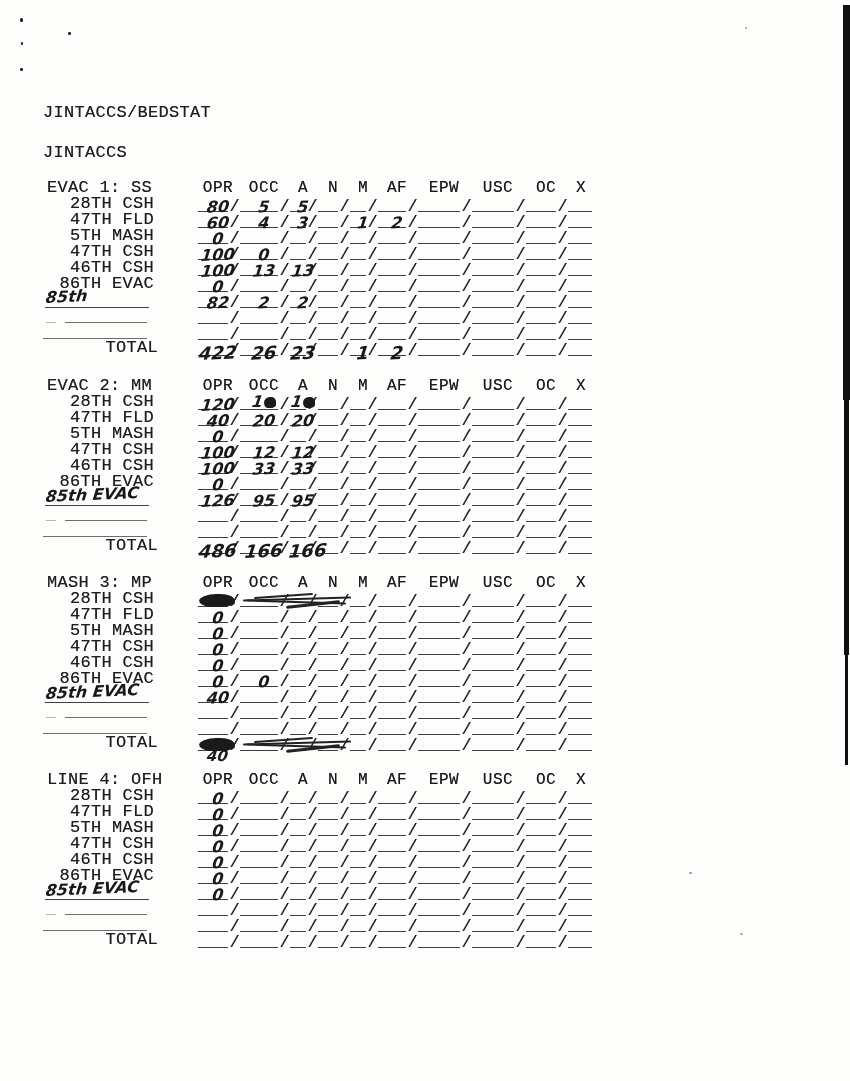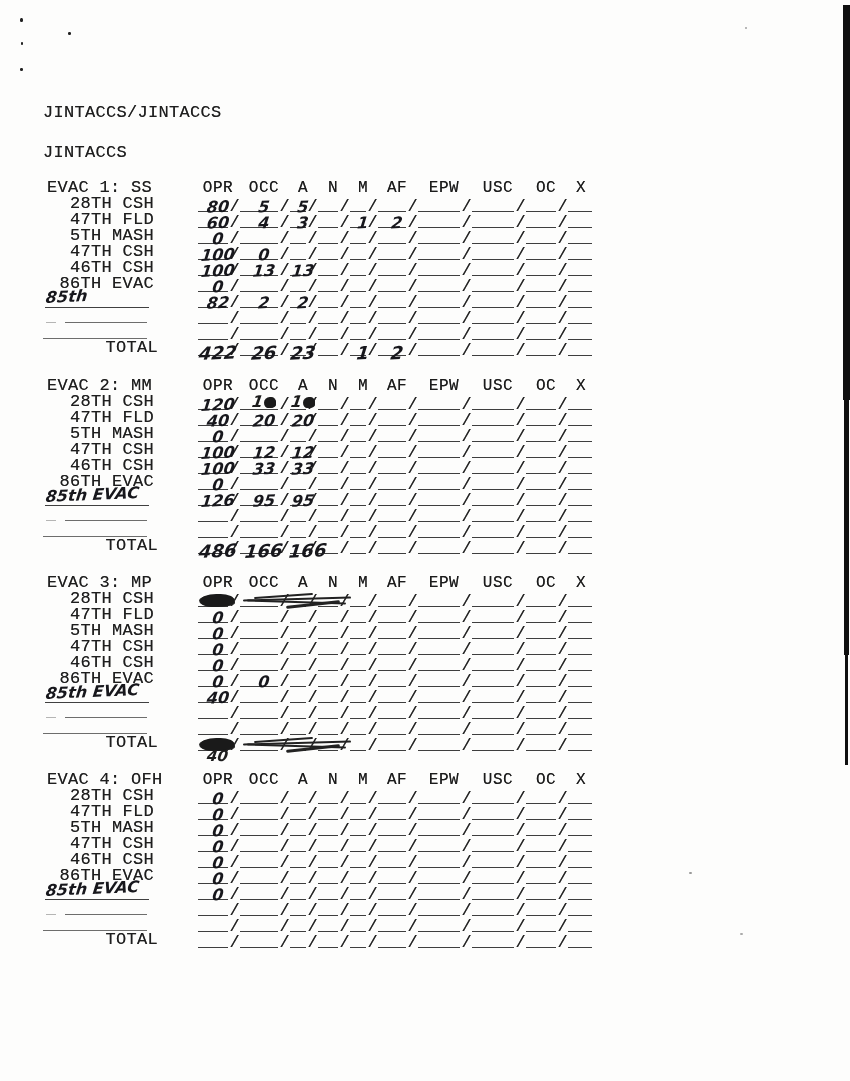--- a/index.html
+++ b/index.html
@@ -107,21 +107,21 @@
     transform:skewX(-9deg);
   }
   
   .edge-strip{position:absolute;background:#101010;}
   .speck{position:absolute;background:#222;border-radius:40%;}
 </style>
 </head>
 <body>
 
 <div id="page">
-  <div class="abs typed doc-title">JINTACCS/JINTACCS</div>
+  <div class="abs typed doc-title">JINTACCS/BEDSTAT</div>
   <div class="abs typed doc-subtitle">JINTACCS</div>
 
   <div id="sections">
       <div class="section" style="top: 180px;">
         <div class="row">
           <div class="typed section-label">EVAC 1: SS</div>
           <div class="cells">
             <div class="cell" style="width: 42px;">
               <div class="typed colhead">OPR</div>
             </div>
@@ -1114,21 +1114,21 @@
               <div class="typed slash">/</div>
             </div>
             <div class="cell" style="width: 28px;">
               <div class="line" style="width: 24px;"></div>
             </div>
           </div>
         </div>
       </div>
       <div class="section" style="top: 575px;">
         <div class="row">
-          <div class="typed section-label">EVAC 3: MP</div>
+          <div class="typed section-label">MASH 3: MP</div>
           <div class="cells">
             <div class="cell" style="width: 42px;">
               <div class="typed colhead">OPR</div>
             </div>
             <div class="cell" style="width: 50px;">
               <div class="typed colhead">OCC</div>
             </div>
             <div class="cell" style="width: 28px;">
               <div class="typed colhead">A</div>
             </div>
@@ -1615,21 +1615,21 @@
               <div class="typed slash">/</div>
             </div>
             <div class="cell" style="width: 28px;">
               <div class="line" style="width: 24px;"></div>
             </div>
           </div>
         </div>
       </div>
       <div class="section" style="top: 772px;">
         <div class="row">
-          <div class="typed section-label">EVAC 4: OFH</div>
+          <div class="typed section-label">LINE 4: OFH</div>
           <div class="cells">
             <div class="cell" style="width: 42px;">
               <div class="typed colhead">OPR</div>
             </div>
             <div class="cell" style="width: 50px;">
               <div class="typed colhead">OCC</div>
             </div>
             <div class="cell" style="width: 28px;">
               <div class="typed colhead">A</div>
             </div>

